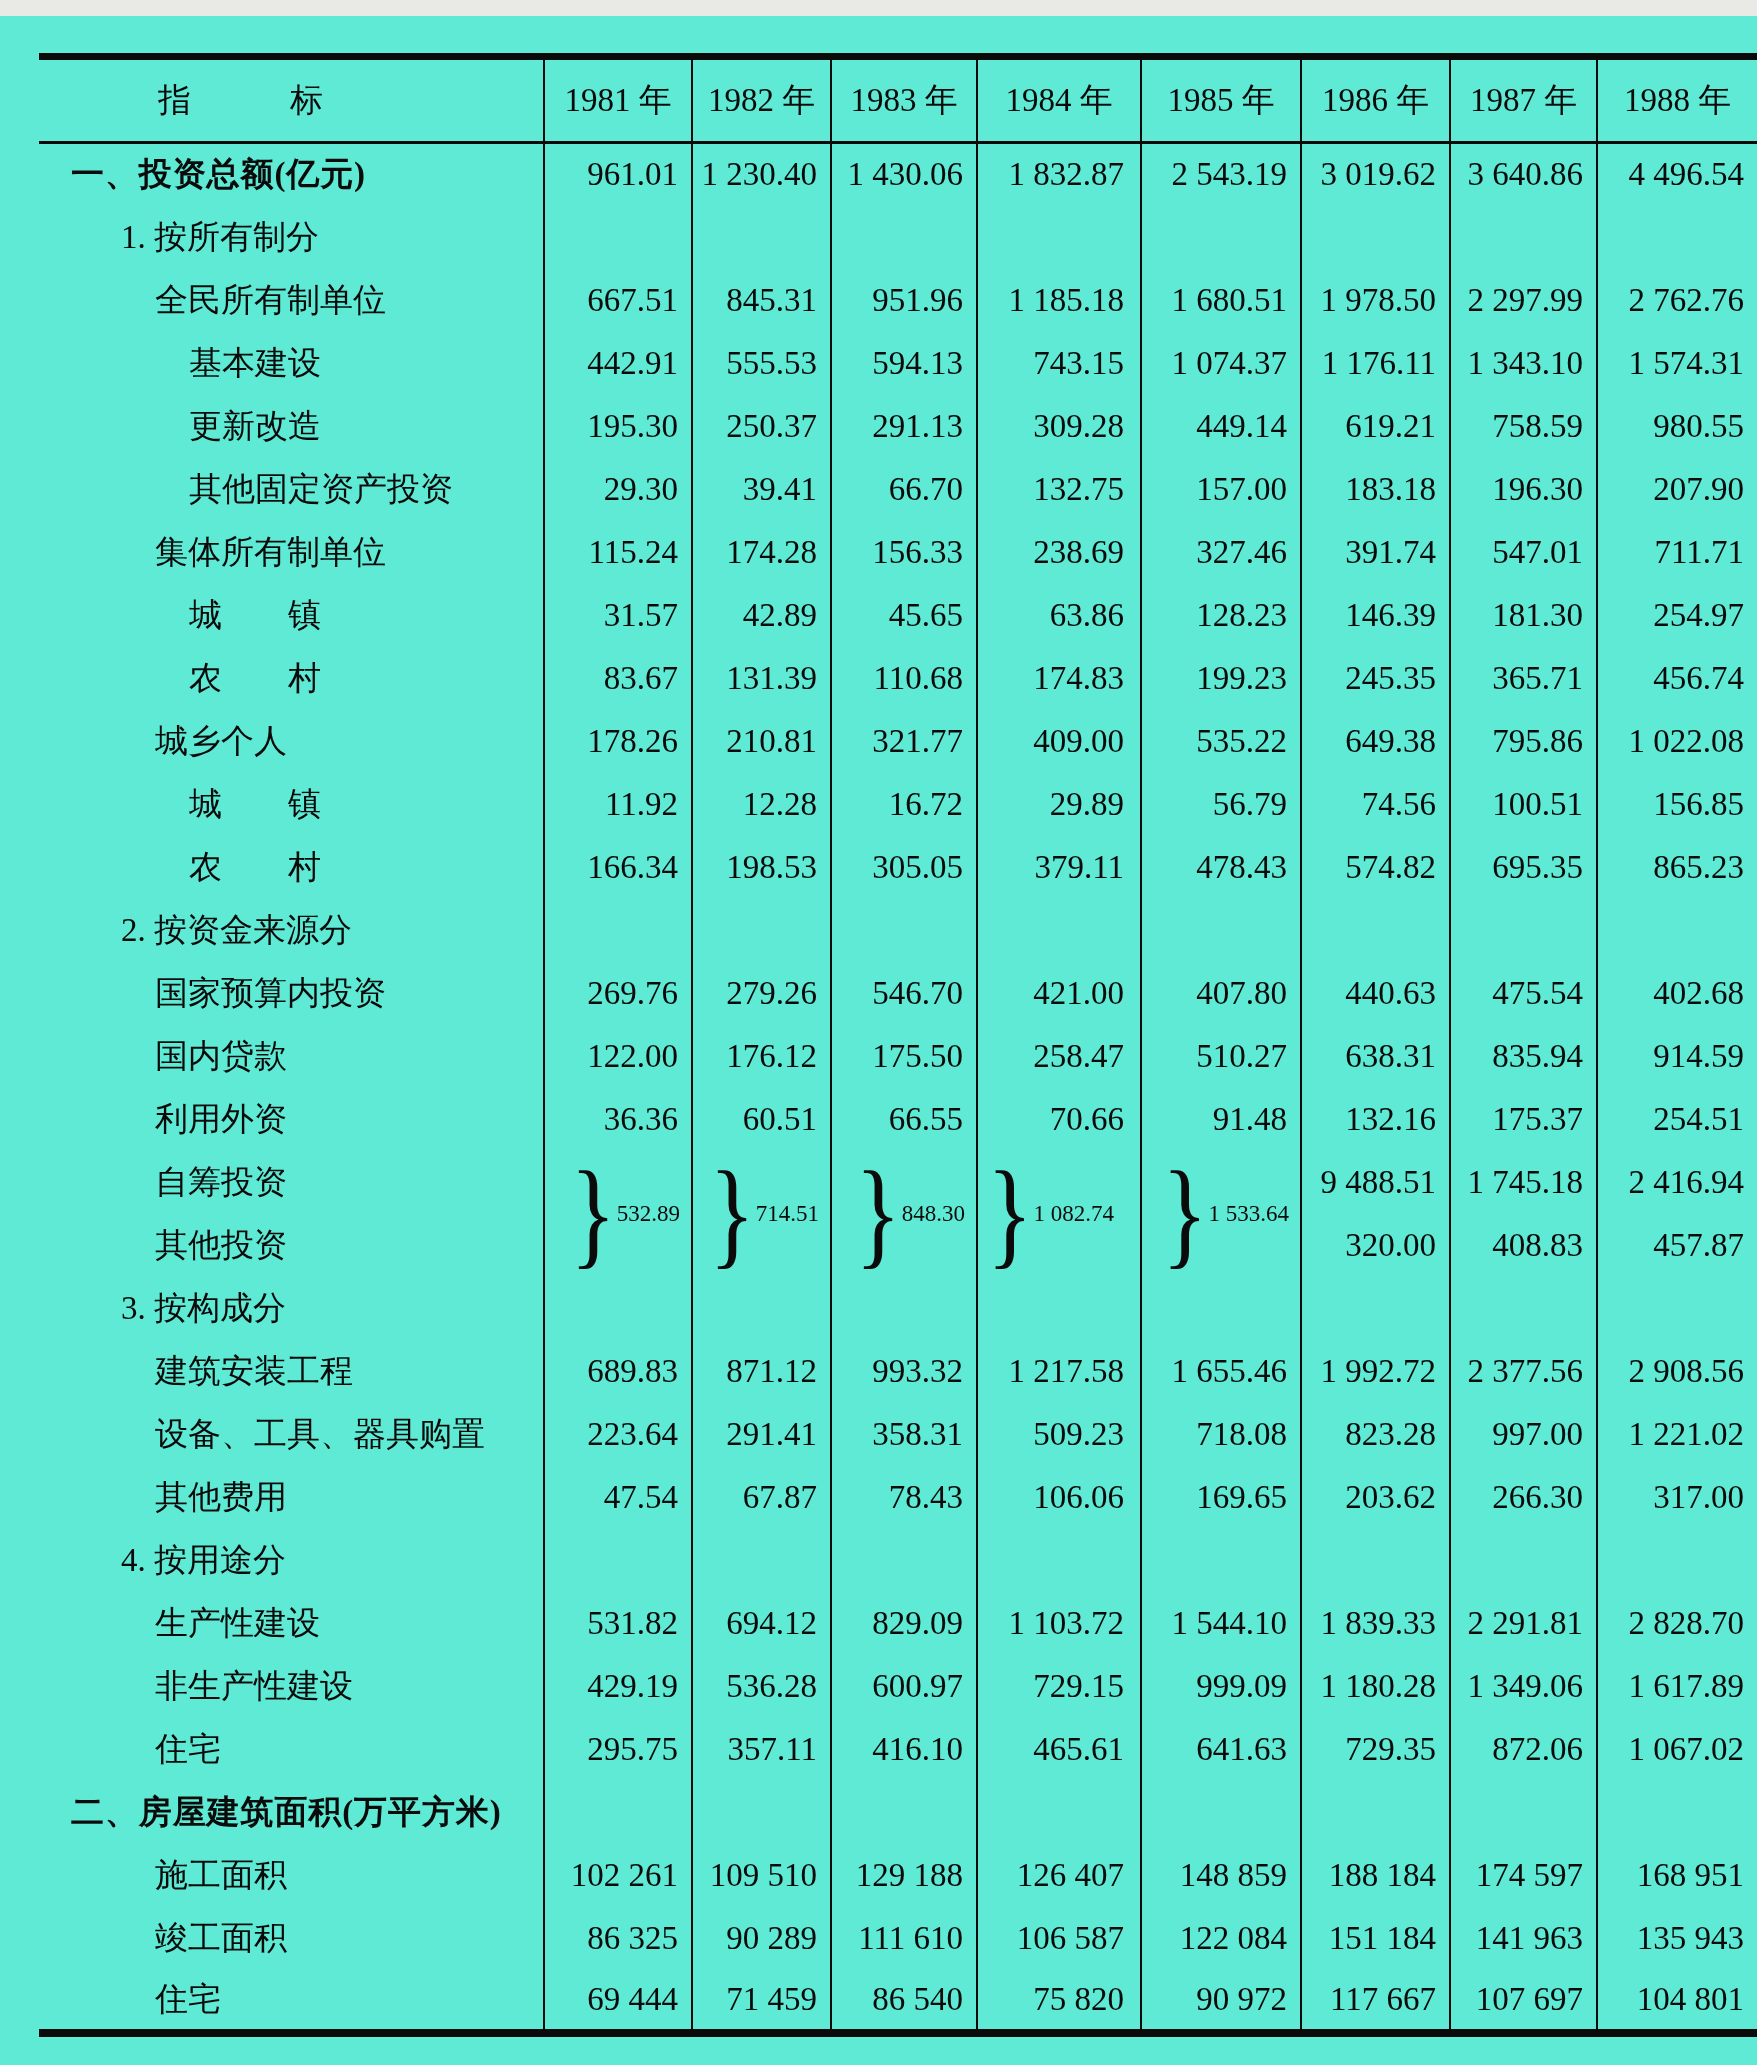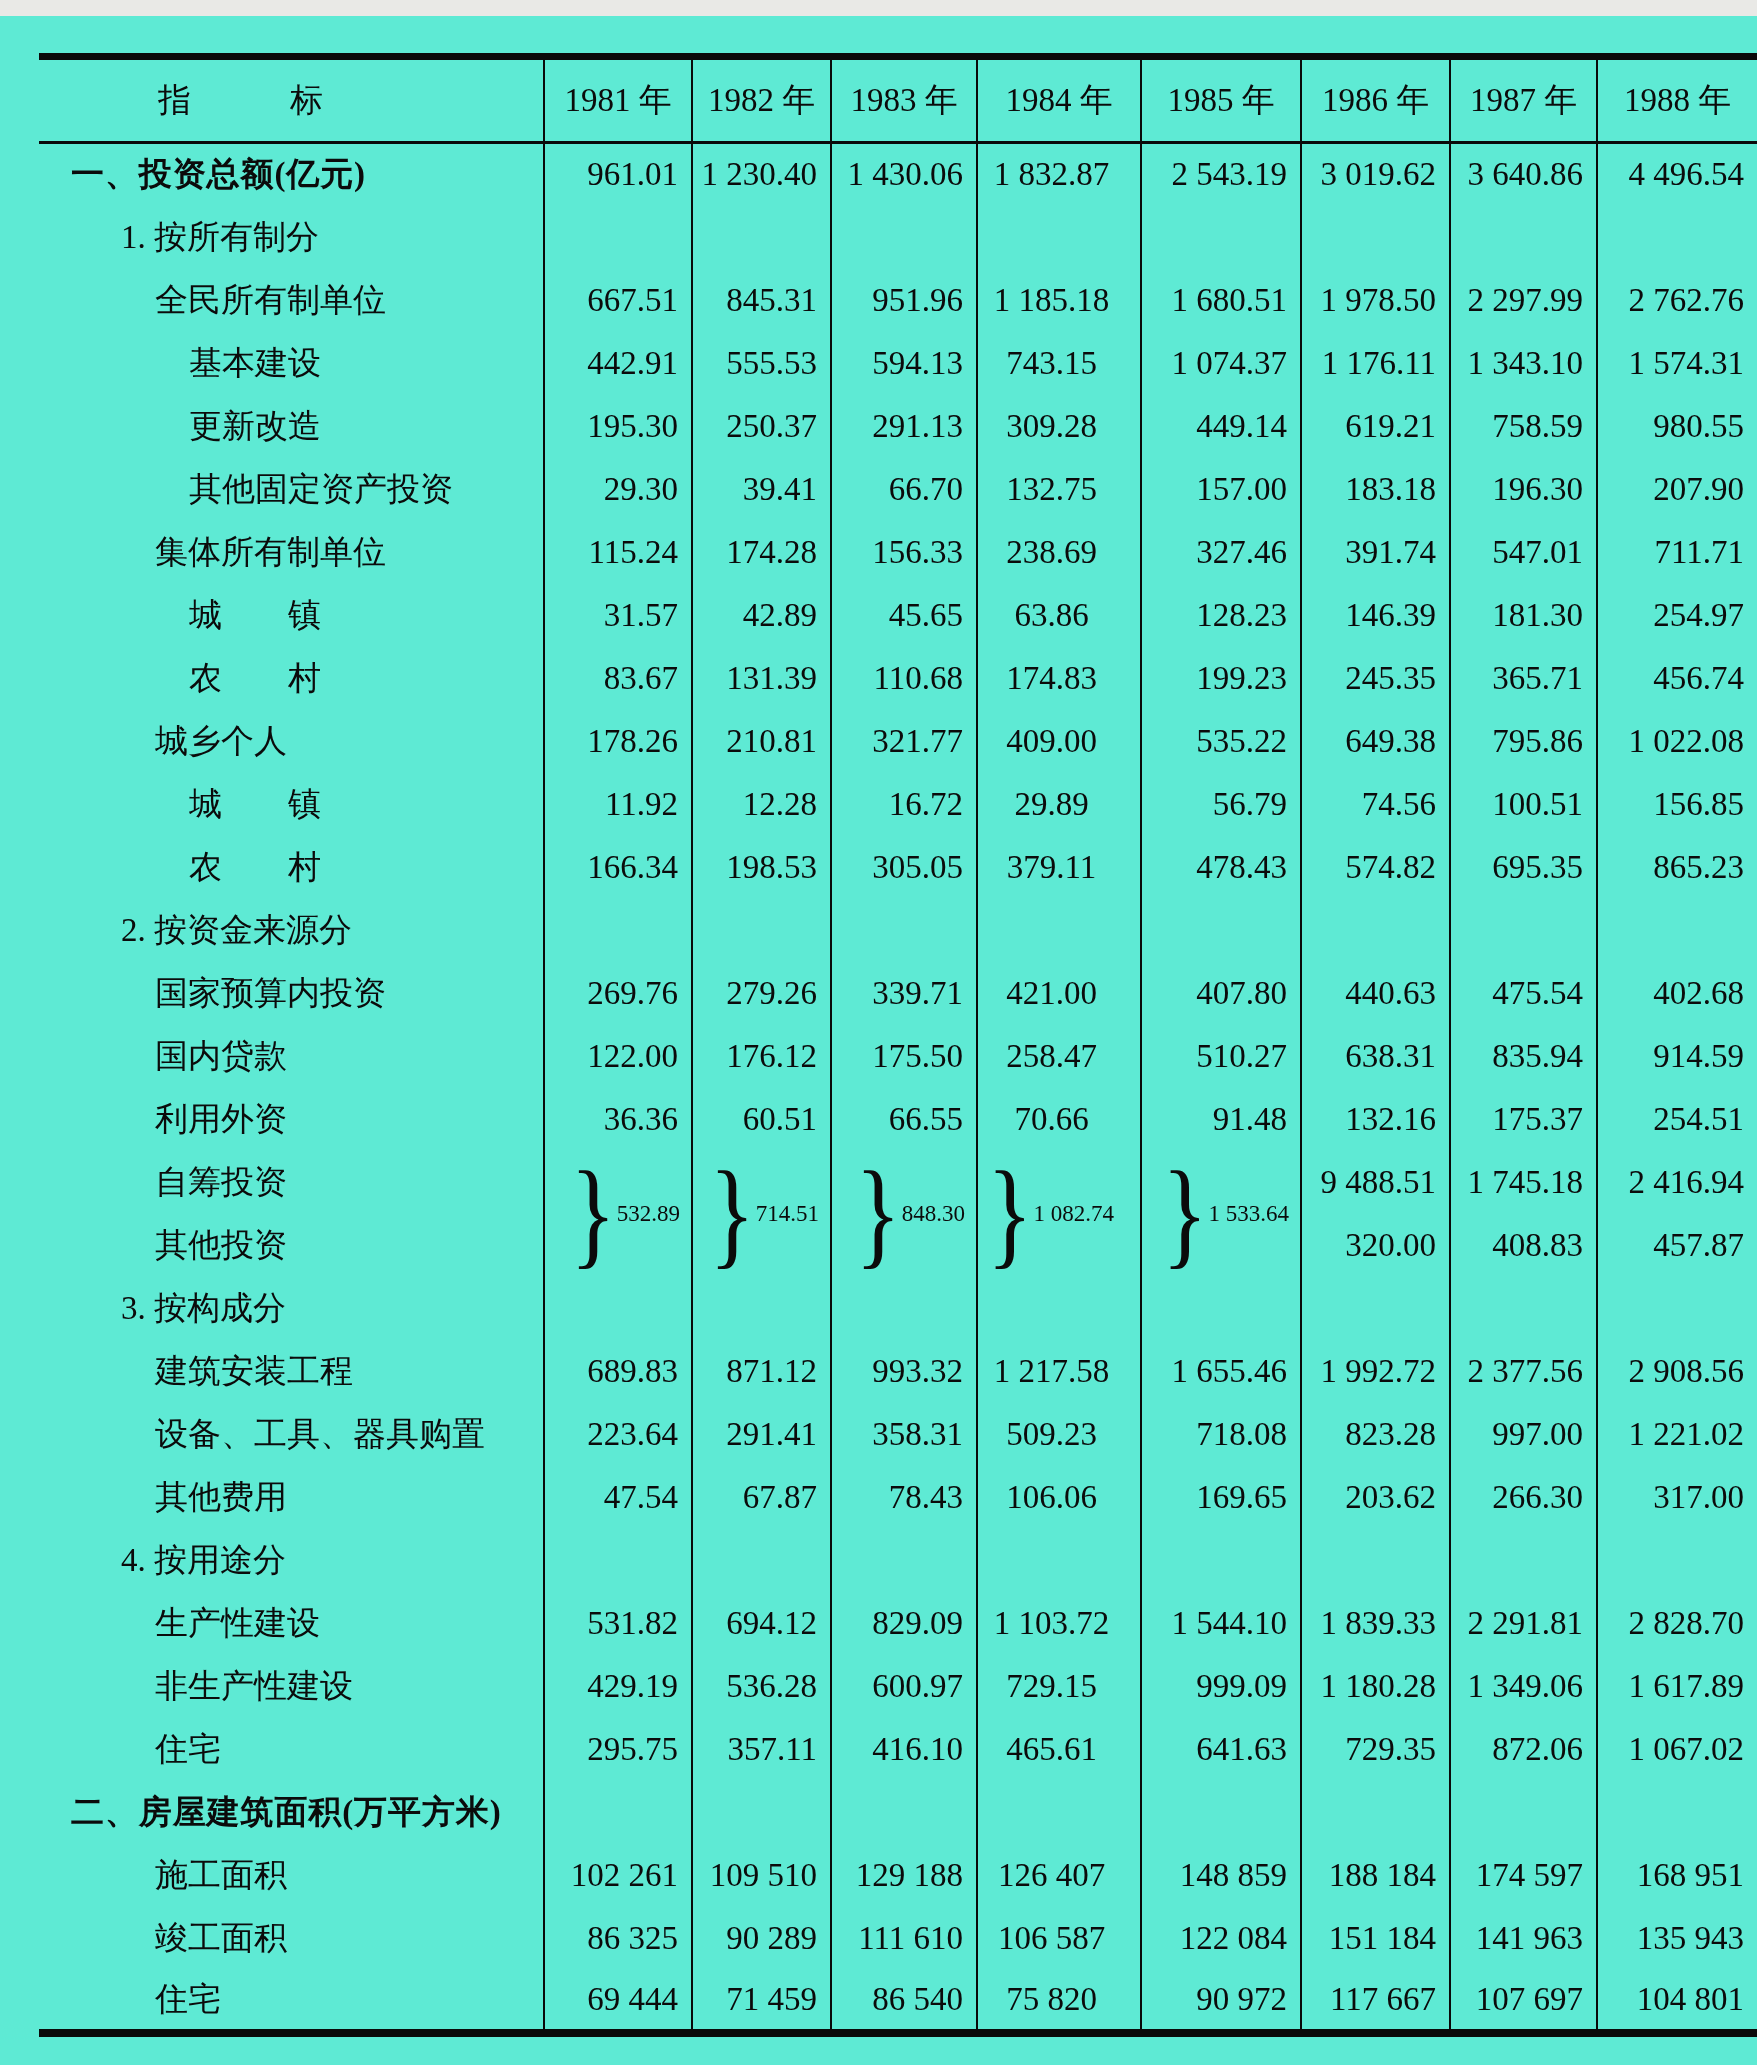--- a/index.html
+++ b/index.html
@@ -40,21 +40,21 @@
   th.indicator-h { padding-right: 102px; }
   th + th, td + td { border-left: 2.8px solid #0a0a0a; }
   tbody td {
     height: 63px;
     font-size: 33px;
     vertical-align: middle;
     white-space: nowrap;
     overflow: visible;
   }
   td.num { text-align: right; padding-right: 13px; }
-  td:nth-child(5).num { padding-right: 16px; text-align: center; }
+  td:nth-child(5).num { padding-right: 16px; }
   td.label { text-align: left; }
   td.label.indent0 { padding-left: 32px; }
   td.label.indent1 { padding-left: 82px; }
   td.label.indent2 { padding-left: 116px; }
   td.label.indent3 { padding-left: 150px; }
   td.label.bold { font-weight: bold; letter-spacing: 0.9px; }
   td.brace-cell {
     text-align: right;
     padding-right: 11px;
     white-space: nowrap;
@@ -246,21 +246,21 @@
             <td class="num"></td>
             <td class="num"></td>
             <td class="num"></td>
             <td class="num"></td>
             <td class="num"></td>
           </tr>
           <tr>
             <td class="label indent2">国家预算内投资</td>
             <td class="num">269.76</td>
             <td class="num">279.26</td>
-            <td class="num">339.71</td>
+            <td class="num">546.70</td>
             <td class="num">421.00</td>
             <td class="num">407.80</td>
             <td class="num">440.63</td>
             <td class="num">475.54</td>
             <td class="num">402.68</td>
           </tr>
           <tr>
             <td class="label indent2">国内贷款</td>
             <td class="num">122.00</td>
             <td class="num">176.12</td>

